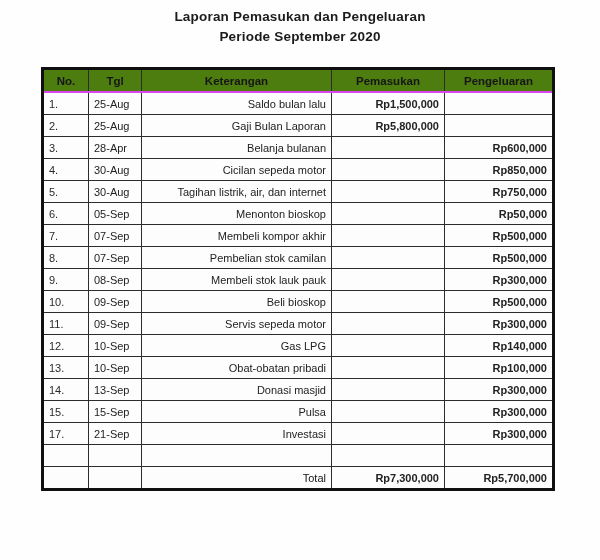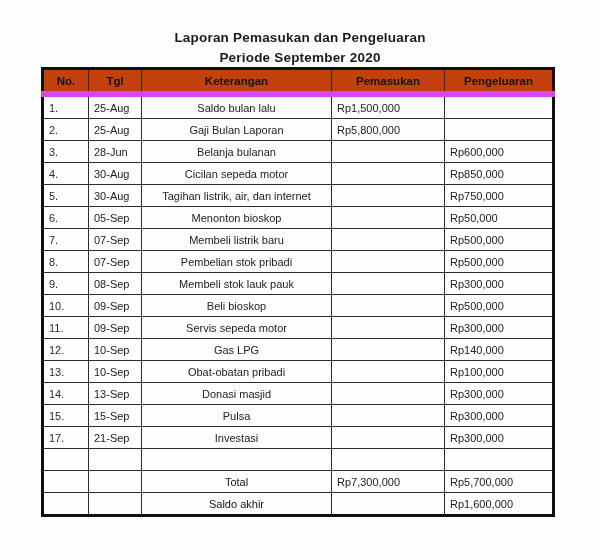--- a/index.html
+++ b/index.html
@@ -10,21 +10,21 @@
   .page {
     position: relative;
     width: 600px;
     height: 560px;
     background: #fefefe;
     font-family: "Liberation Sans", "DejaVu Sans", sans-serif;
     color: #222222;
     overflow: hidden;
   }
   .title-block {
-    padding-top: 28px;
+    padding-top: 7px;
     text-align: center;
     font-weight: bold;
     font-size: 13.5px;
     line-height: 20px;
     color: #1b1b1b;
     letter-spacing: 0.2px;
   }
   table.report {
     position: absolute;
     left: 41px;
@@ -44,43 +44,44 @@
     vertical-align: middle;
     white-space: nowrap;
     overflow: hidden;
     background: #fdfdfd;
   }
   table.report th {
     font-weight: bold;
     text-align: center;
     font-size: 11.5px;
     color: #161616;
-    border-bottom: 6px solid #d946ef;
-    background: #c2410c;
+    border-bottom: 2px solid #d946ef;
+    background: #4d7c0f;
   }
   td.no {
     font-size: 10.5px;
     padding: 0 2px 0 3px;
     text-align: left;
     color: #2a2a2a;
   }
   td.tgl {
     text-align: left;
     padding-left: 6px;
     margin-left: 48px;
   }
   td.ket {
-    text-align: center;
+    text-align: right;
     font-size: 10.8px;
     padding-left: 6px;
     margin-top: 24px;
   }
   td.money {
-    text-align: left;
+    text-align: right;
     padding-right: 5px;
+    font-weight: bold;
   }
   td.bold, .bold {
     font-weight: normal;
     color: #141414;
   }
 </style>
 </head>
 <body>
 
 <div class="page">
@@ -117,21 +118,21 @@
         </tr>
         <tr>
           <td class="no">2.</td>
           <td class="tgl">25-Aug</td>
           <td class="ket">Gaji Bulan Laporan</td>
           <td class="money">Rp5,800,000</td>
           <td class="money"></td>
         </tr>
         <tr>
           <td class="no">3.</td>
-          <td class="tgl">28-Jun</td>
+          <td class="tgl">28-Apr</td>
           <td class="ket">Belanja bulanan</td>
           <td class="money"></td>
           <td class="money">Rp600,000</td>
         </tr>
         <tr>
           <td class="no">4.</td>
           <td class="tgl">30-Aug</td>
           <td class="ket">Cicilan sepeda motor</td>
           <td class="money"></td>
           <td class="money">Rp850,000</td>
@@ -146,28 +147,28 @@
         <tr>
           <td class="no">6.</td>
           <td class="tgl">05-Sep</td>
           <td class="ket">Menonton bioskop</td>
           <td class="money"></td>
           <td class="money">Rp50,000</td>
         </tr>
         <tr>
           <td class="no">7.</td>
           <td class="tgl">07-Sep</td>
-          <td class="ket">Membeli listrik baru</td>
+          <td class="ket">Membeli kompor akhir</td>
           <td class="money"></td>
           <td class="money">Rp500,000</td>
         </tr>
         <tr>
           <td class="no">8.</td>
           <td class="tgl">07-Sep</td>
-          <td class="ket">Pembelian stok pribadi</td>
+          <td class="ket">Pembelian stok camilan</td>
           <td class="money"></td>
           <td class="money">Rp500,000</td>
         </tr>
         <tr>
           <td class="no">9.</td>
           <td class="tgl">08-Sep</td>
           <td class="ket">Membeli stok lauk pauk</td>
           <td class="money"></td>
           <td class="money">Rp300,000</td>
         </tr>
@@ -229,23 +230,16 @@
         <td class="money"></td>
         <td class="money"></td>
       </tr>
       <tr>
         <td class="no"></td>
         <td class="tgl"></td>
         <td class="ket bold">Total</td>
         <td class="money">Rp7,300,000</td>
         <td class="money">Rp5,700,000</td>
       </tr>
-      <tr>
-        <td class="no"></td>
-        <td class="tgl"></td>
-        <td class="ket bold">Saldo akhir</td>
-        <td class="money"></td>
-        <td class="money">Rp1,600,000</td>
-      </tr>
     </tbody>
   </table>
 
 </div>
 
 </body></html>

